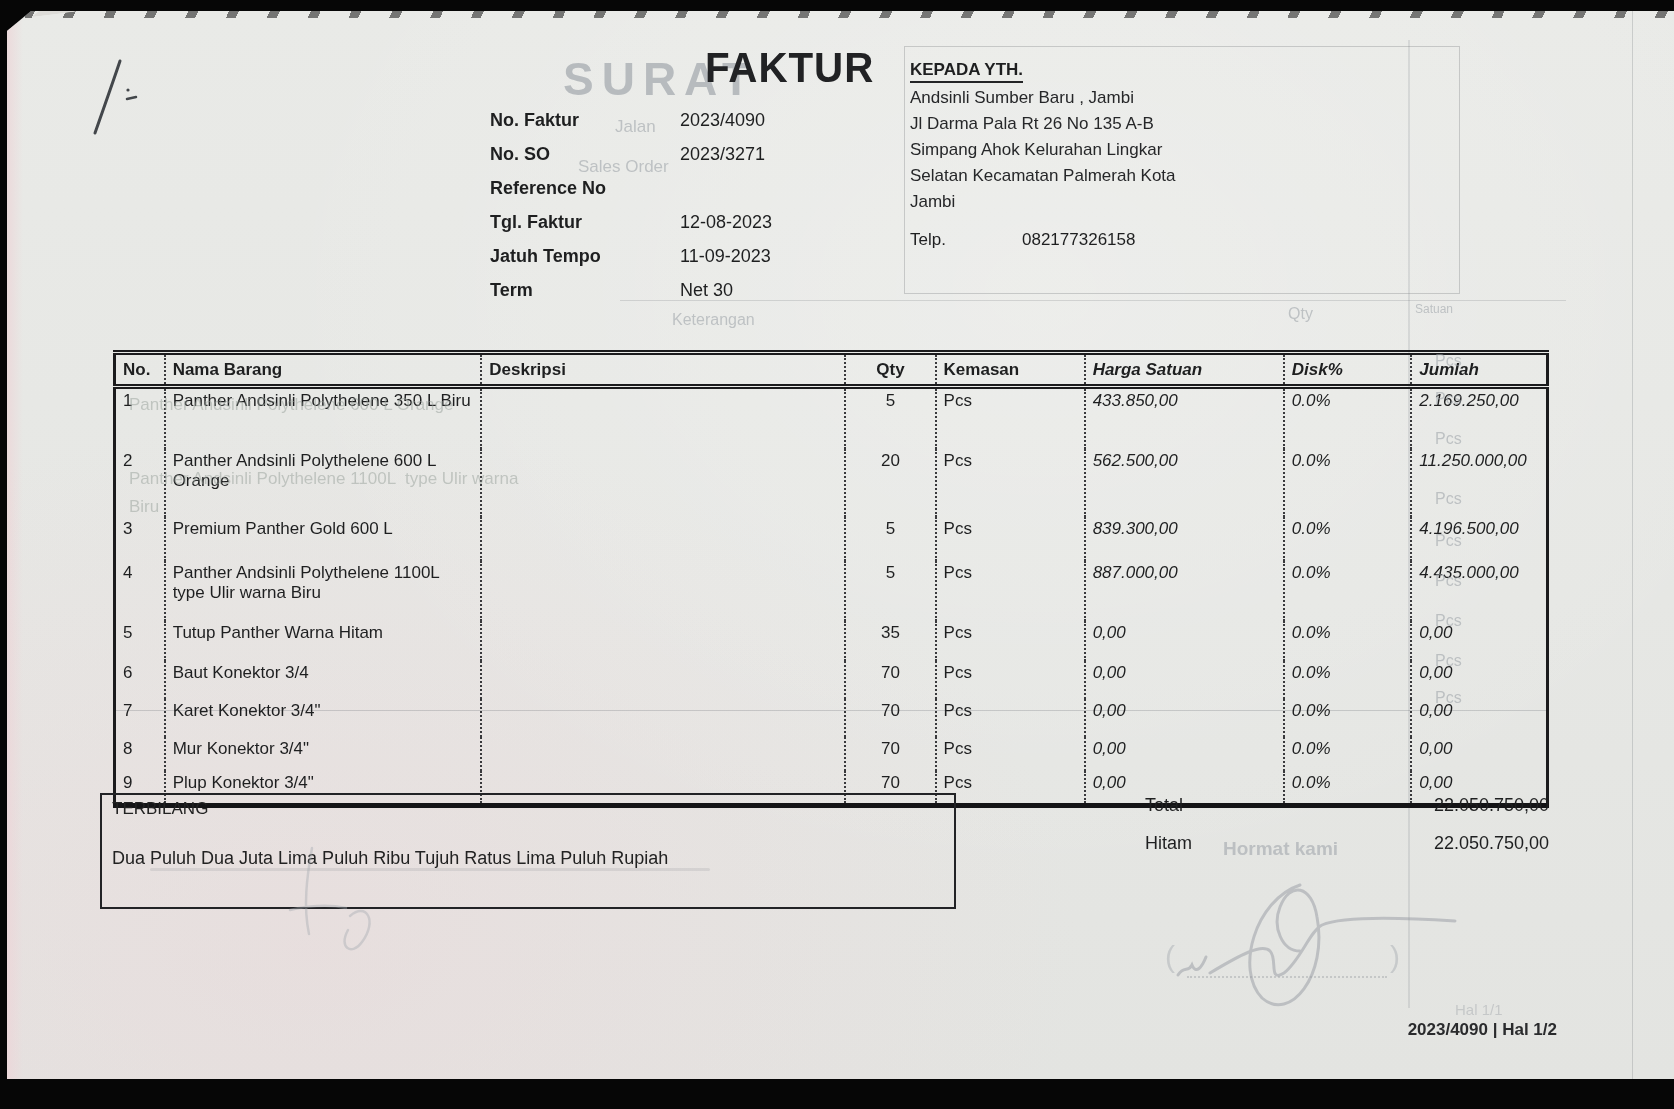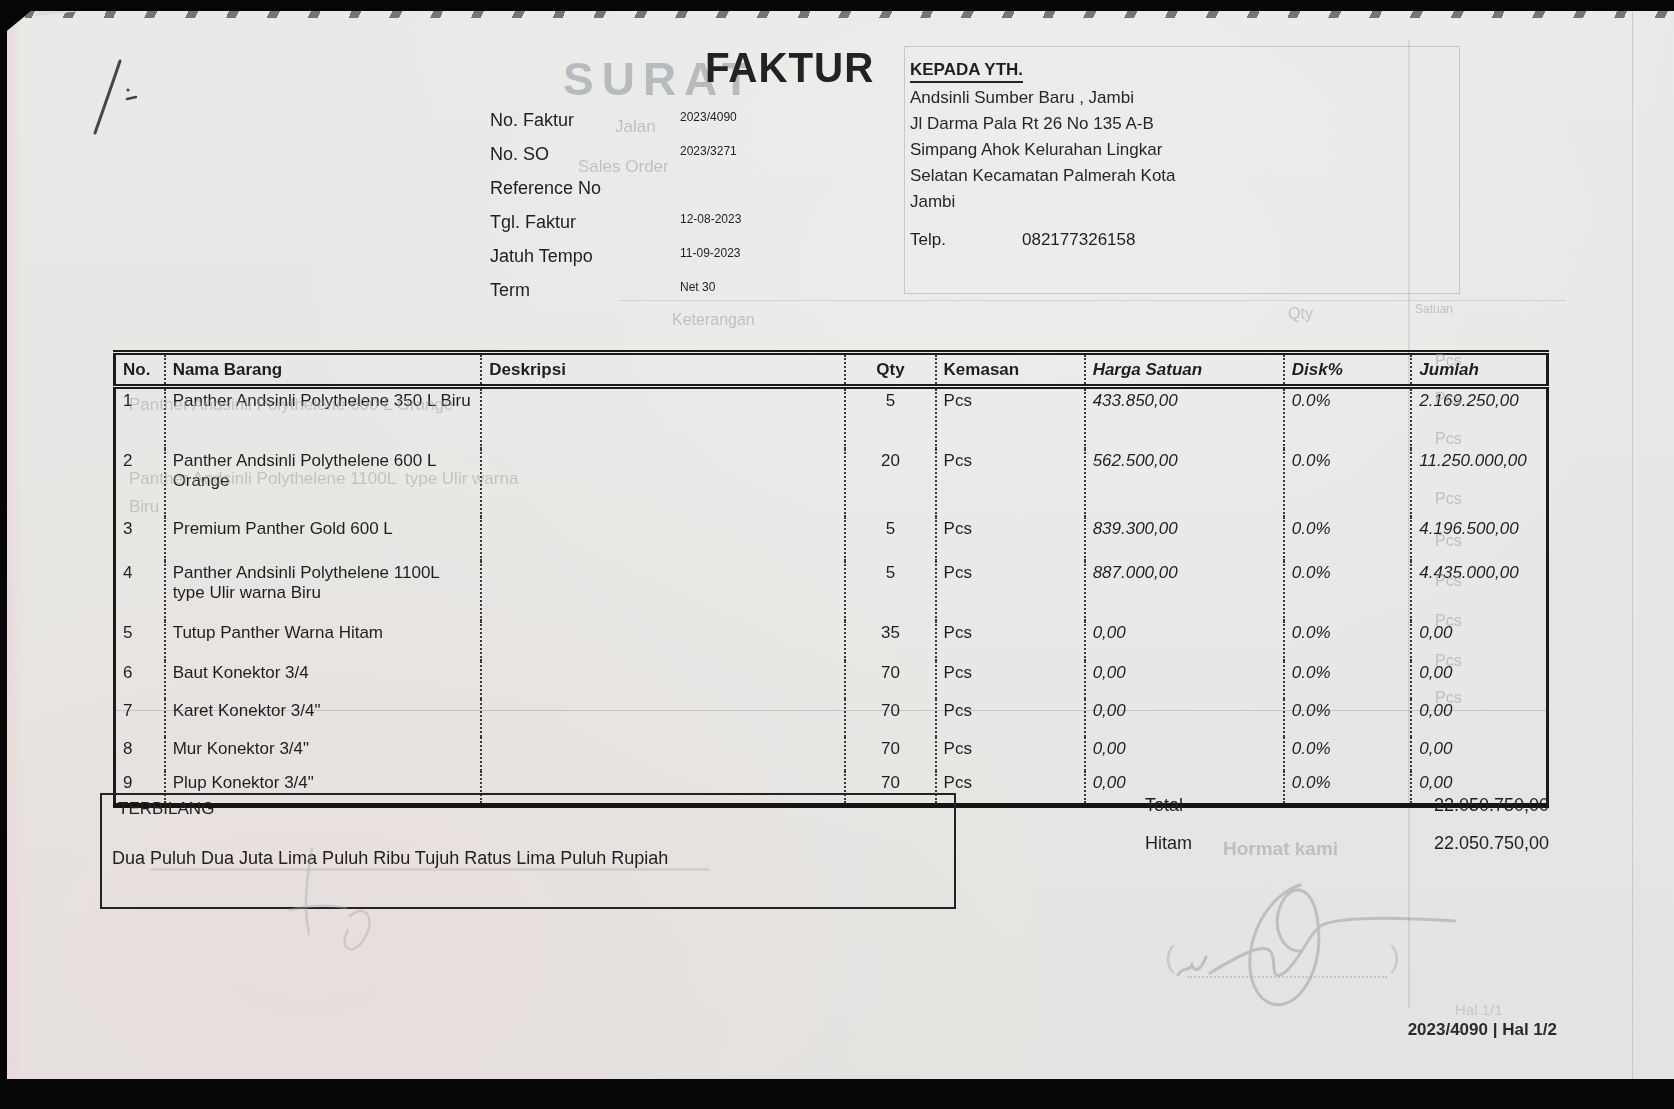--- a/index.html
+++ b/index.html
@@ -42,40 +42,40 @@
   
   .title{left:698px;top:33px;font-size:42px;font-weight:800;letter-spacing:1px;
          transform:scaleX(.96);transform-origin:left;}
   .kepada{left:903px;top:49px;font-size:17px;font-weight:700;border-bottom:2px solid #232426;padding-bottom:1px;}
   .addr{left:903px;font-size:17px;color:#262729;}
   .telp-label{left:903px;top:219px;font-size:17px;}
   .telp-value{left:1015px;top:219px;font-size:17px;}
   .addr-box{position:absolute;left:897px;top:35px;width:554px;height:246px;
             border:1px solid rgba(130,132,136,.35);}
 
-  .info-label{left:483px;font-size:18px;font-weight:400;text-align:right;}
-  .info-value{left:673px;font-size:12px;}
+  .info-label{left:483px;font-size:18px;font-weight:700;text-align:right;}
+  .info-value{left:673px;font-size:18px;}
 
   
   .tablewrap{position:absolute;left:106px;top:339px;width:1436px;}
   table{width:100%;border-collapse:collapse;table-layout:fixed;}
   table{border:3px solid #1b1b1d;border-top:5px double #1b1b1d;border-bottom:5px solid #141416;padding-left:16px;}
   th,td{font-size:17px;padding:2px 7px;vertical-align:top;overflow:hidden;}
   th{font-weight:700;text-align:left;border-bottom:5px double #1b1b1d;padding-top:5px;padding-bottom:4px;}
   td{line-height:20px;}
   .cl{border-left:2px dotted #39393c;}
   .num{text-align:left;font-style:italic;}
   .ctr{text-align:center;}
   tr.r1 td{height:56px;} tr.r2 td{height:64px;} tr.r3 td{height:40px;} tr.r4 td{height:56px;}
   tr.r5 td{height:36px;} tr.r6 td{height:34px;} tr.r7 td{height:34px;} tr.r8 td{height:30px;} tr.r9 td{height:28px;}
 
   
   .terbilang-box{position:absolute;left:93px;top:782px;width:852px;height:112px;
                  border:2.5px solid #222326;}
-  .terbilang-label{position:absolute;left:10px;top:4px;font-size:17px;color:#222;margin-left:6px;}
+  .terbilang-label{position:absolute;left:10px;top:4px;font-size:17px;color:#222;}
   .terbilang-text{position:absolute;left:10px;top:48px;width:810px;font-size:18px;line-height:31px;color:#222;}
   .total-label{left:1138px;top:784px;font-size:18px;}
   .total-value{left:1290px;top:784px;width:252px;text-align:right;font-size:18px;}
   .netto-label{left:1138px;top:822px;font-size:18px;}
   .netto-value{left:1290px;top:822px;width:252px;text-align:right;font-size:18px;}
 
   .ghost-hormat{left:1216px;top:827px;font-size:19px;font-weight:700;color:#a2a7ad;opacity:.6;}
   .ghost-paren{font-size:30px;color:#a6abb1;opacity:.45;}
   .ghost-dots{position:absolute;left:1180px;top:965px;width:200px;border-bottom:2px dotted rgba(150,155,160,.4);}
   .ghost-hal{left:1448px;top:990px;font-size:15px;color:#a8acb0;opacity:.5;}

